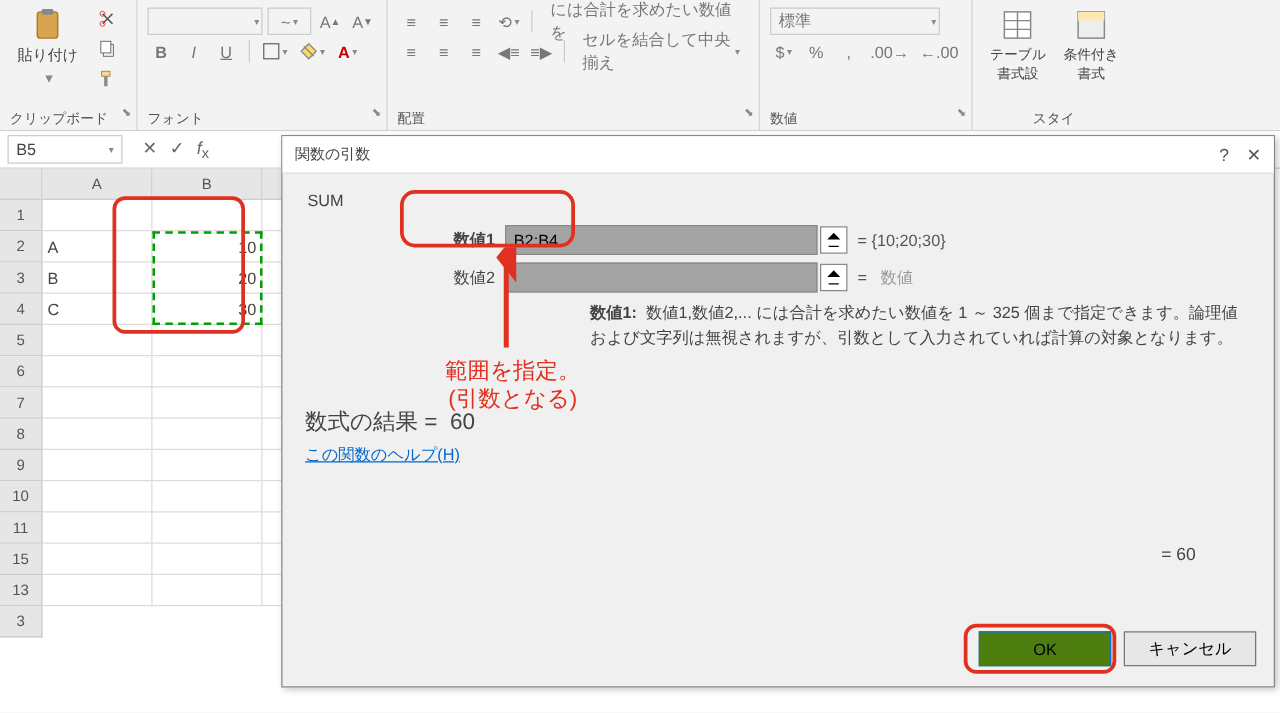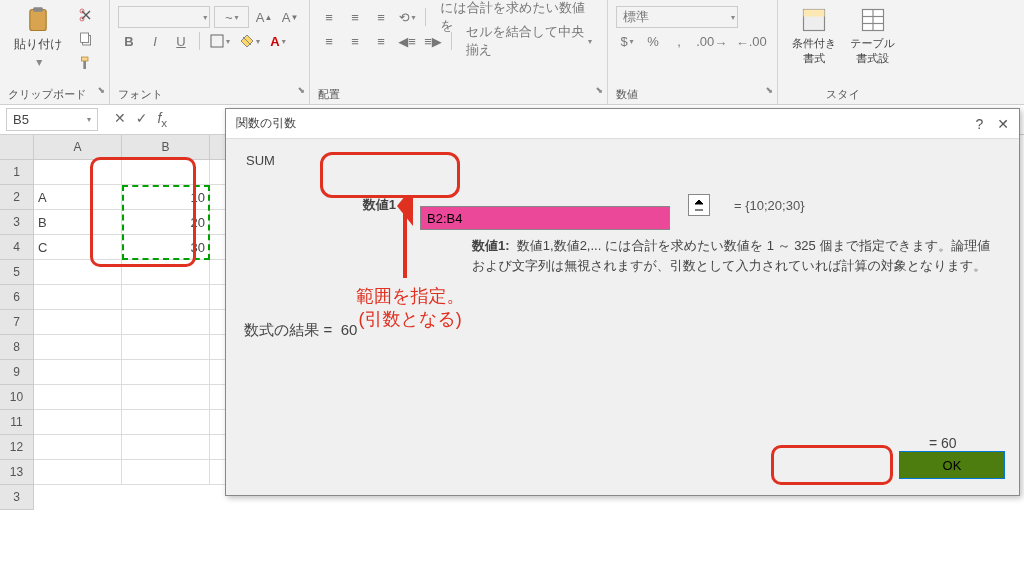--- a/index.html
+++ b/index.html
@@ -39,34 +39,34 @@
 .cells { position: relative; }
 .cell-row { display: flex; }
 .cell { width: 88px; height: 25px; border-right: 1px solid #dcdcdc; border-bottom: 1px solid #dcdcdc; padding: 2px 4px; font-size: 13px; display: flex; align-items: center; }
 .cell.num { justify-content: flex-end; }
 .cell.yellow { background: #ffff00; }
 .cell.formula-cell { outline: 2px solid #0c8238; outline-offset: -1px; }
 .dashed-range { position: absolute; left: 88px; top: 25px; width: 88px; height: 75px; border: 2px dashed #00a000; pointer-events: none; }
 .rounded-highlight { position: absolute; border: 3px solid #e03020; border-radius: 10px; pointer-events: none; }
 
 
-.dialog { position: absolute; left: 225px; top: 108px; width: 795px; height: 388px; background: #f0f0f0; border: 1px solid #888; box-shadow: 2px 2px 6px rgba(0,0,0,0.25); }
+.dialog { position: absolute; left: 225px; top: 108px; width: 795px; height: 442px; background: #f0f0f0; border: 1px solid #888; box-shadow: 2px 2px 6px rgba(0,0,0,0.25); }
 .dialog-title { height: 30px; display: flex; align-items: center; justify-content: space-between; padding: 0 10px; font-size: 12px; background: #fff; border-bottom: 1px solid #ddd; }
 .dialog-title .right { display: flex; gap: 14px; font-size: 14px; color: #555; }
 .dialog-body { padding: 8px 16px; font-size: 13px; }
 .fn-name { font-size: 13px; margin: 6px 0 12px 4px; }
-.arg-row { display: flex; align-items: center; margin: 6px 0; gap: 18px; }
+.arg-row { display: flex; align-items: center; margin: 6px 0; gap: 2px; }
 .arg-label { width: 160px; text-align: right; padding-right: 6px; }
-.arg-input { width: 250px; border: 1px solid #888; background: #ec4899; padding: 3px 6px; font-size: 13px; height: 24px; margin-top: 26px; }
+.arg-input { width: 250px; border: 1px solid #888; background: #a3a3a3; padding: 3px 6px; font-size: 13px; height: 24px; }
 .range-btn { width: 22px; height: 22px; border: 1px solid #888; background: #fff; display: flex; align-items: center; justify-content: center; cursor: pointer; }
 .arg-result { margin-left: 6px; color: #555; }
 .grey-ph { color: #999; }
 .desc { margin: 24px 0 8px 2px; font-size: 13px; }
 .arg-desc { margin-left: 230px; font-size: 13px; line-height: 1.5; }
-.result-row { margin: 20px 0 6px 2px; font-size: 15px; }
+.result-row { margin: 20px 0 6px 2px; font-size: 18px; }
 .help-link { color: #0066cc; text-decoration: underline; cursor: pointer; margin-left: 2px; }
 .dialog-buttons { position: absolute; right: 14px; bottom: 16px; display: flex; gap: 10px; }
 .dialog-buttons button { width: 106px; height: 28px; border: 1px solid #777; background: #e7e7e7; font-size: 13px; cursor: pointer; }
 .dialog-buttons button.ok { background: #4d7c0f; border: 1px solid #0076d7; }
 .ok-highlight { position: absolute; right: 126px; bottom: 10px; width: 122px; height: 40px; border: 3px solid #e03020; border-radius: 10px; pointer-events: none; }
 
 
 .arrow { position: absolute; left: 390px; top: 198px; pointer-events: none; }
 .anno-text { position: absolute; left: 356px; top: 285px; color: #e03020; font-size: 18px; line-height: 1.3; pointer-events: none; text-align: center; }
 .sum-highlight { position: absolute; left: 320px; top: 152px; width: 140px; height: 46px; border: 3px solid #e03020; border-radius: 12px; pointer-events: none; z-index: 50; }
@@ -183,58 +183,58 @@
     </div>
     <div class="group-bottom">
         <div class="ribbon-group-label">配置</div>
         <span class="launcher">⬊</span>
       </div>
   </div>
 
   <div class="ribbon-group" style="width:170px">
     <div>
       <div class="tool-row">
-        <div class="tool-btn" style="width:122px;justify-content:flex-start;padding-left:6px;border:1px solid #ccc">
+        <div class="tool-btn" style="width:136px;justify-content:flex-start;padding-left:6px;border:1px solid #ccc">
             <span>標準</span>
             <span class="dropdown-arrow" style="margin-left:auto">▾</span>
           </div>
       </div>
       <div class="tool-row">
         <div class="tool-btn">$<span class="dropdown-arrow">▾</span></div>
         <div class="tool-btn">%</div>
         <div class="tool-btn">,</div>
         <div class="tool-btn">.00→</div>
         <div class="tool-btn">←.00</div>
       </div>
     </div>
     <div class="group-bottom">
         <div class="ribbon-group-label">数値</div>
         <span class="launcher">⬊</span>
       </div>
   </div>
 
   <div class="ribbon-group" style="width:130px;border-right:none">
     <div class="ribbon-icons">
-      <div class="big-btn">
-        <svg viewBox="0 0 24 24">
-            <rect x="3" y="3" width="18" height="18" fill="#eee" stroke="#888"></rect>
-            <rect x="3" y="3" width="18" height="6" fill="#fce8b2"></rect>
-          </svg>
-        <span style="font-size:11px;white-space:pre;text-align:center">条件付き
-書式</span>
-      </div>
       <div class="big-btn">
         <svg viewBox="0 0 24 24">
             <rect x="3" y="3" width="18" height="18" fill="#fff" stroke="#888"></rect>
             <line x1="3" y1="9" x2="21" y2="9" stroke="#888"></line>
             <line x1="3" y1="15" x2="21" y2="15" stroke="#888"></line>
             <line x1="12" y1="3" x2="12" y2="21" stroke="#888"></line>
           </svg>
         <span style="font-size:11px;white-space:pre;text-align:center">テーブル
 書式設</span>
+      </div>
+      <div class="big-btn">
+        <svg viewBox="0 0 24 24">
+            <rect x="3" y="3" width="18" height="18" fill="#eee" stroke="#888"></rect>
+            <rect x="3" y="3" width="18" height="6" fill="#fce8b2"></rect>
+          </svg>
+        <span style="font-size:11px;white-space:pre;text-align:center">条件付き
+書式</span>
       </div>
     </div>
     <div class="ribbon-group-label">スタイ</div>
   </div>
 </div>
 
 <div class="formula-bar">
   <div class="name-box">
     <span>B5</span>
     <span class="dropdown-arrow">▾</span>
@@ -262,21 +262,21 @@
           <div>2</div>
           <div>3</div>
           <div>4</div>
           <div>5</div>
           <div>6</div>
           <div>7</div>
           <div>8</div>
           <div>9</div>
           <div>10</div>
           <div>11</div>
-          <div>12</div>
+          <div>15</div>
           <div>13</div>
           <div>3</div>
         </div>
       <div class="cells" id="cells">
         <div class="dashed-range"></div>
       <div class="cell-row">
             <div class="cell"></div>
             <div class="cell"></div>
             <div class="cell"></div>
           </div>
@@ -361,30 +361,42 @@
       <div class="arg-label"><b>数値1</b></div>
       <input class="arg-input" value="B2:B4" style="">
       <div class="range-btn">
           <svg width="12" height="12" viewBox="0 0 12 12">
             <path d="M6 1L2 5h8zM2 11h8" stroke="#000" fill="#000"></path>
           </svg>
         </div>
       <div class="arg-result">=   {10;20;30}</div>
     </div>
 
+    <div class="arg-row">
+      <div class="arg-label">数値2</div>
+      <input class="arg-input" style="">
+      <div class="range-btn">
+          <svg width="12" height="12" viewBox="0 0 12 12">
+            <path d="M6 1L2 5h8zM2 11h8" stroke="#000" fill="#000"></path>
+          </svg>
+        </div>
+      <div class="arg-result"><span>=</span>&nbsp;&nbsp;&nbsp;<span class="grey-ph">数値</span></div>
+    </div>
 
     <div class="arg-desc"><b>数値1:</b>&nbsp;&nbsp;<span>数値1,数値2,... には合計を求めたい数値を 1 ～ 325 個まで指定できます。論理値および文字列は無視されますが、引数として入力されていれば計算の対象となります。</span></div>
 
     <div class="result-row" style="margin-top:46px"><span>数式の結果 =</span>&nbsp;&nbsp;<span>60</span></div>
+    <div><a class="help-link">この関数のヘルプ(H)</a></div>
   </div>
 
   <div class="calc-result">=   60</div>
 
   <div class="dialog-buttons">
     <button class="ok">OK</button>
+    <button>キャンセル</button>
   </div>
   <div class="ok-highlight"></div>
 </div>
 
 <div class="sum-highlight"></div>
 
 <svg class="arrow" width="30" height="90">
   <defs>
       <marker id="ah" markerWidth="10" markerHeight="10" refX="5" refY="2" orient="auto">
         <path d="M0,4 L5,0 L10,4 Z" fill="#e03020"></path>

